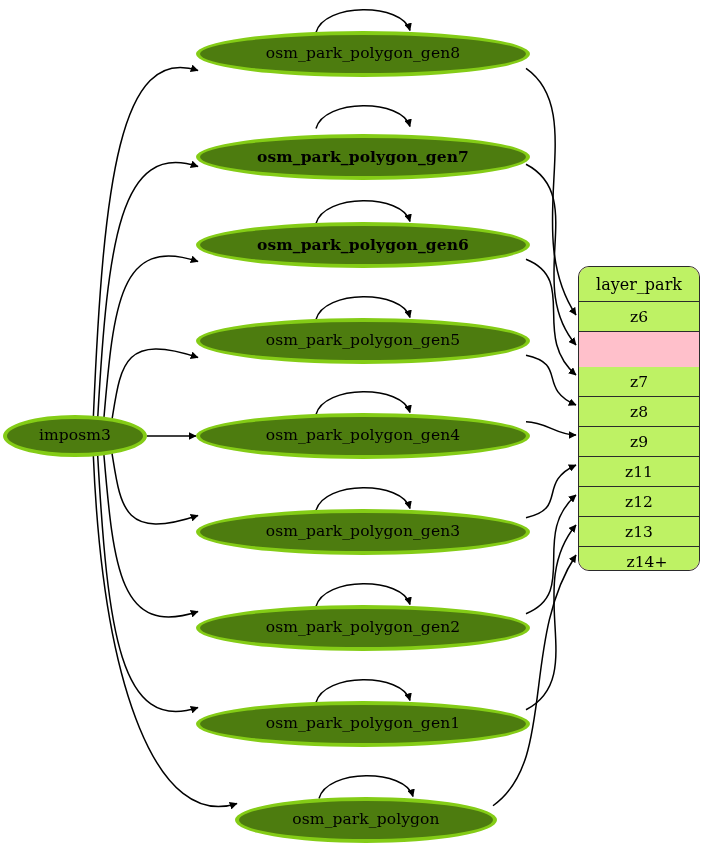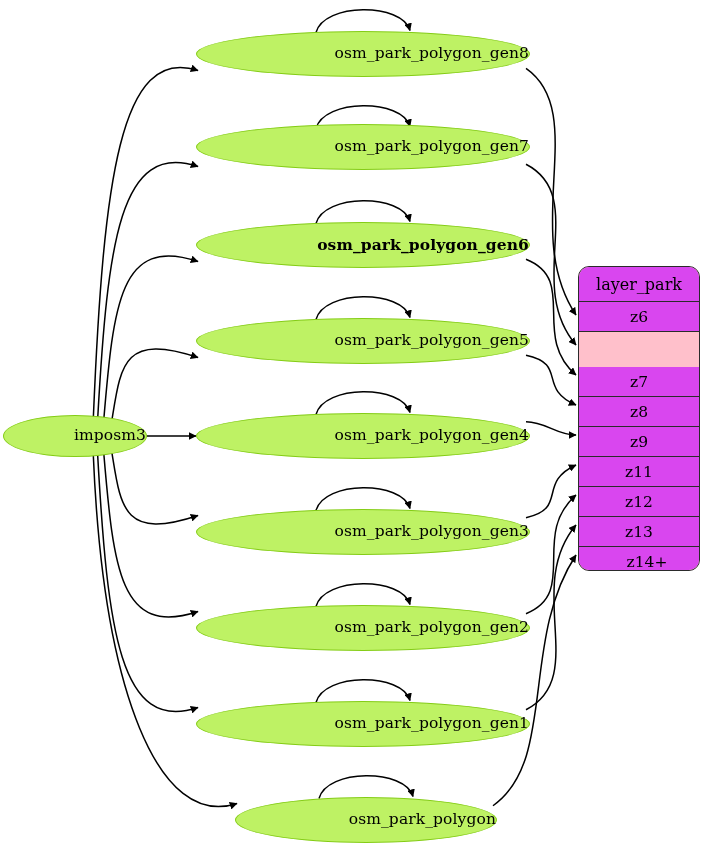--- a/index.html
+++ b/index.html
@@ -27,26 +27,26 @@
   #node-layer {
     position: absolute;
     left: 0;
     top: 0;
     width: 707px;
     height: 851px;
   }
   .node-ellipse {
     position: absolute;
     box-sizing: border-box;
-    border: 1px solid #84cc16;
+    border: 4px solid #84cc16;
     border-radius: 50%;
-    background: #bef264;
+    background: #4d7c0f;
     display: flex;
     align-items: center;
-    justify-content: flex-end;
+    justify-content: center;
     color: #000000;
     white-space: nowrap;
   }
   .node-ellipse .node-label {
     font-size: 15.5px;
     line-height: 1;
     letter-spacing: 0.1px;
   }
   .record-table {
     position: absolute;
@@ -59,21 +59,21 @@
     flex-direction: column;
   }
   .record-row {
     box-sizing: border-box;
     flex: 0 0 auto;
     display: flex;
     align-items: center;
     justify-content: center;
     color: #000000;
     font-size: 15.5px;
-    background: #d946ef;
+    background: #bef264;
     border-bottom: 1px solid #2b2b2b;
   }
   .record-row:last-child {
     border-bottom: none;
     padding-left: 16px;
   }
   .record-row.header {
     font-size: 16px;
   }
 </style>
@@ -126,21 +126,21 @@
   <div id="node-layer">
 
     <div class="node-ellipse" id="node-imposm3" style="left: 3px; top: 415px; width: 144px; height: 42px;">
       <span class="node-label">imposm3</span>
     </div>
 
     <div id="table-nodes">
         <div class="node-ellipse" id="node-gen8" style="left: 196px; top: 31px; width: 334px; height: 46px;">
           <span class="node-label">osm_park_polygon_gen8</span>
         </div>
-        <div class="node-ellipse" id="node-gen7" style="left: 196px; top: 124px; width: 334px; height: 46px;">
+        <div class="node-ellipse" id="node-gen7" style="left: 196px; top: 134px; width: 334px; height: 46px; font-weight: bold;">
           <span class="node-label">osm_park_polygon_gen7</span>
         </div>
         <div class="node-ellipse" id="node-gen6" style="left: 196px; top: 222px; width: 334px; height: 46px; font-weight: bold;">
           <span class="node-label">osm_park_polygon_gen6</span>
         </div>
         <div class="node-ellipse" id="node-gen5" style="left: 196px; top: 318px; width: 334px; height: 46px;">
           <span class="node-label">osm_park_polygon_gen5</span>
         </div>
         <div class="node-ellipse" id="node-gen4" style="left: 196px; top: 413px; width: 334px; height: 46px;">
           <span class="node-label">osm_park_polygon_gen4</span>

